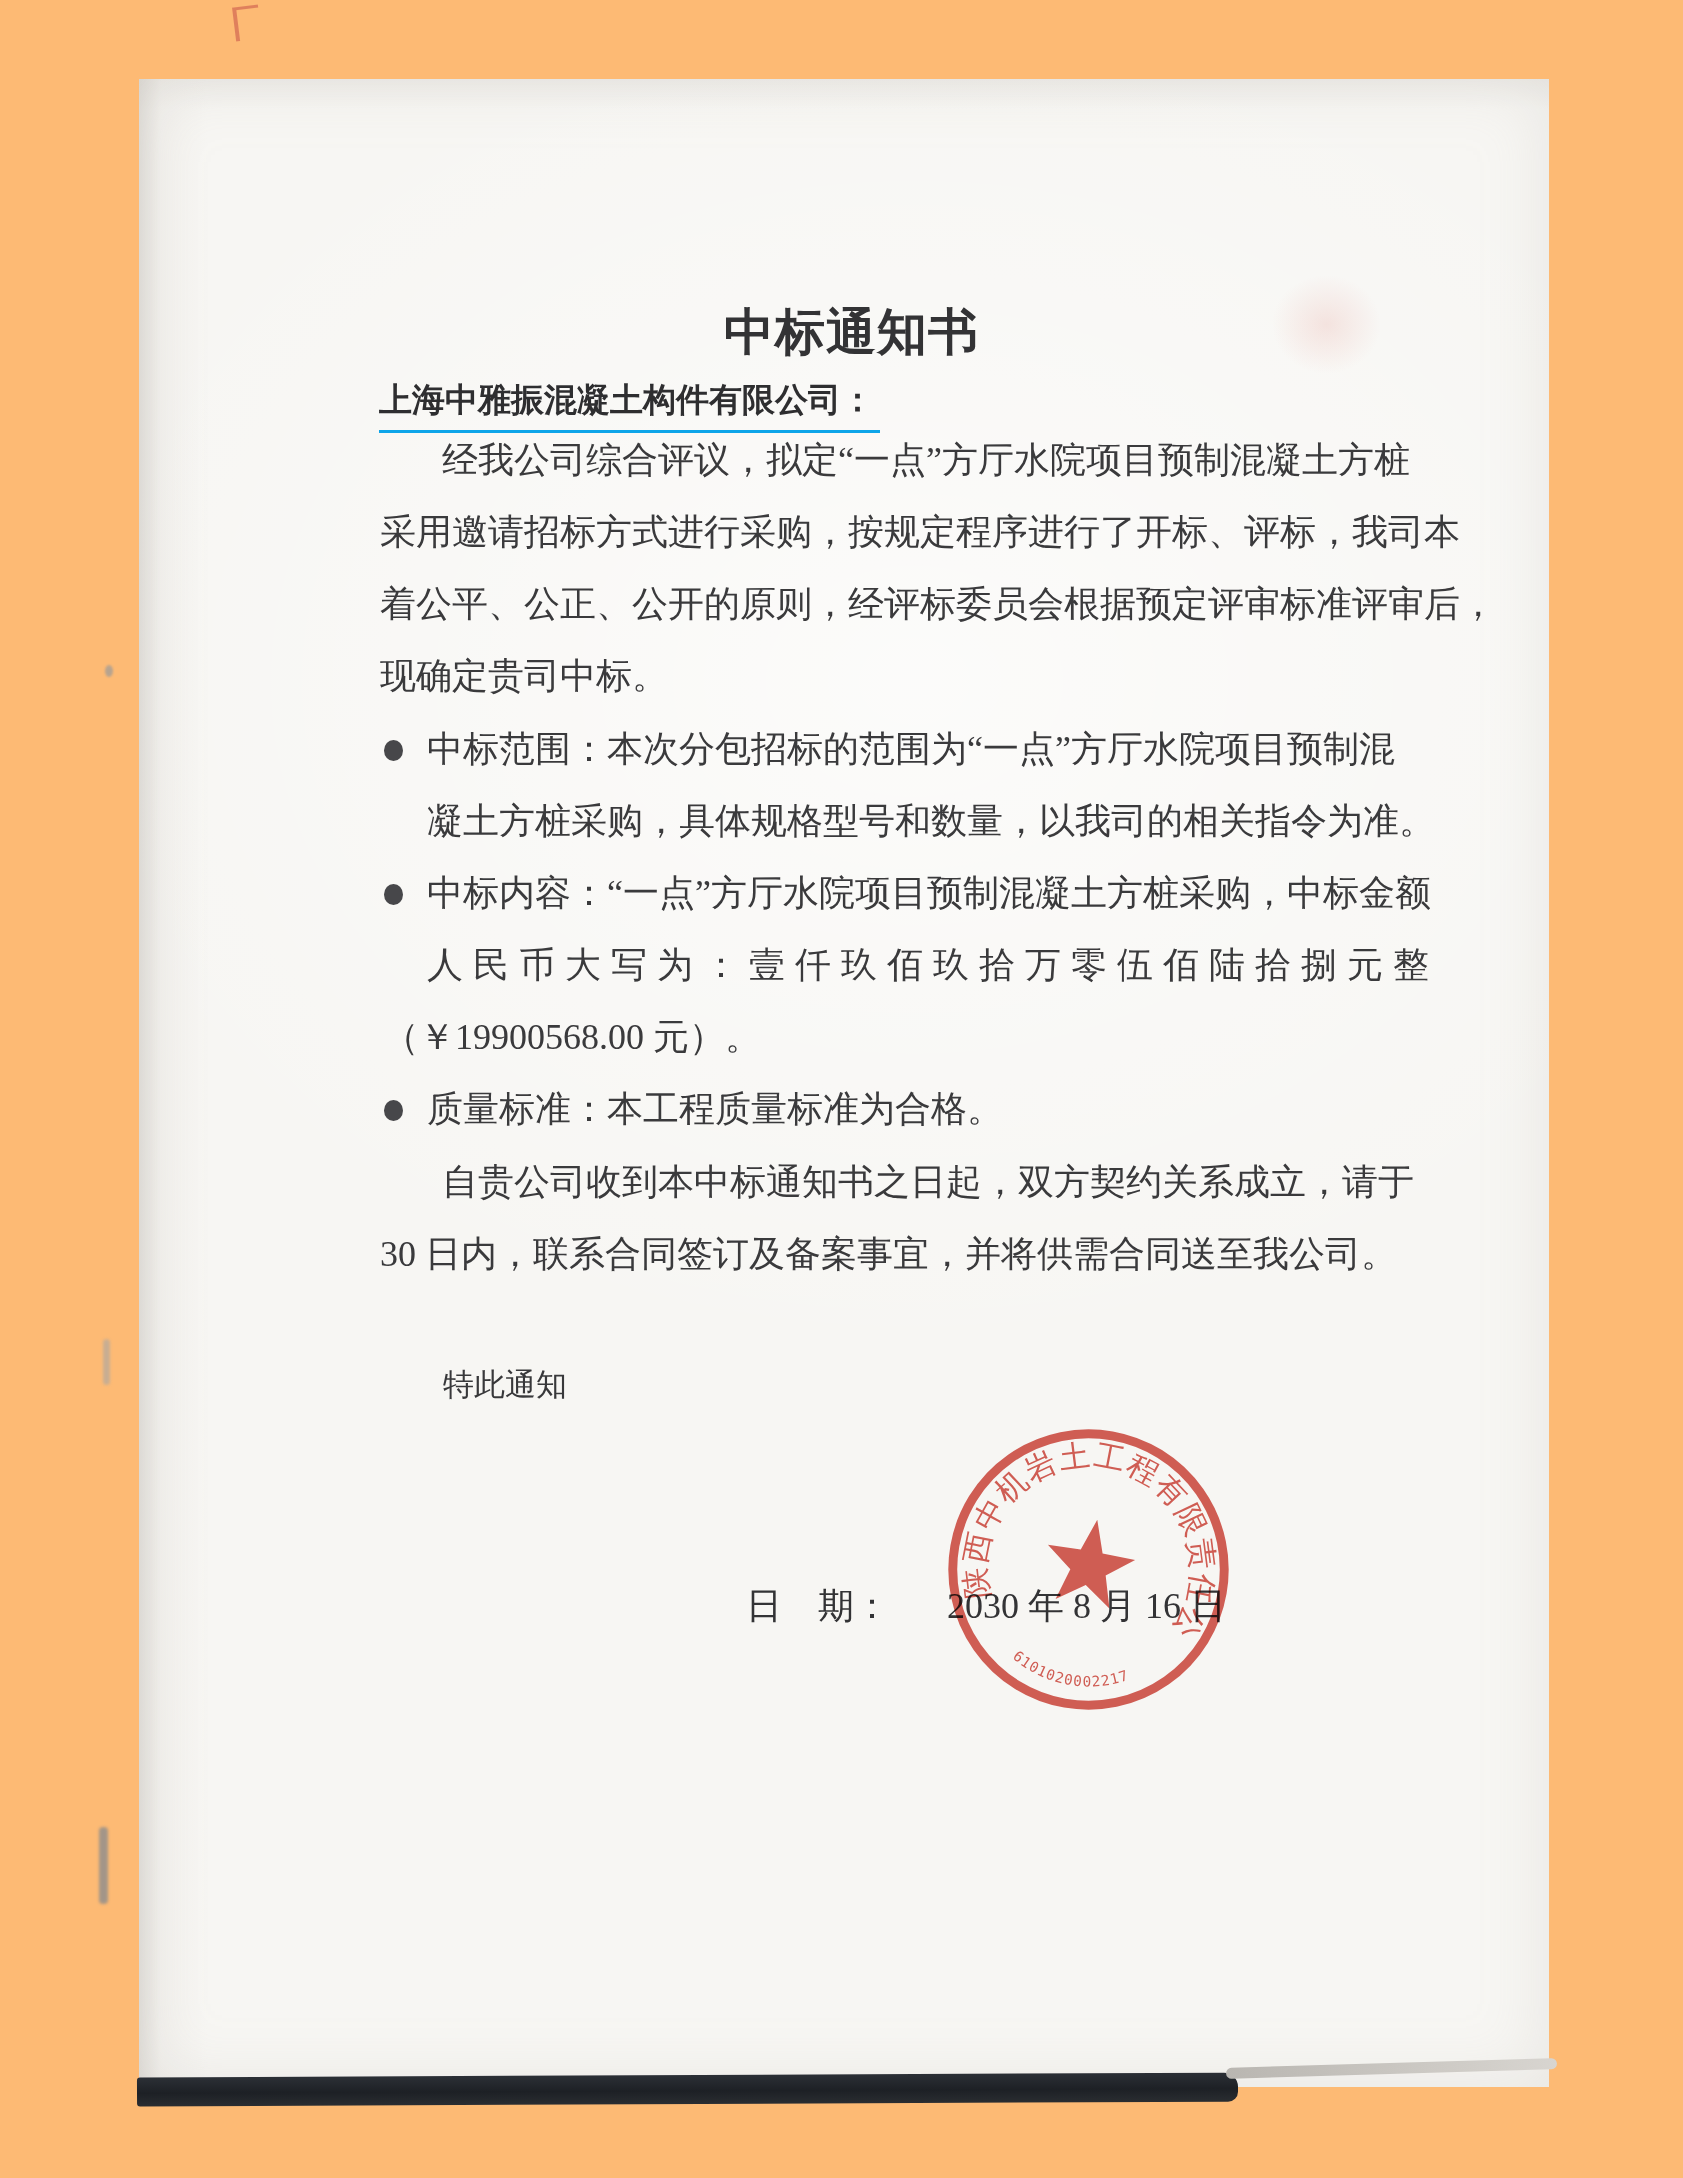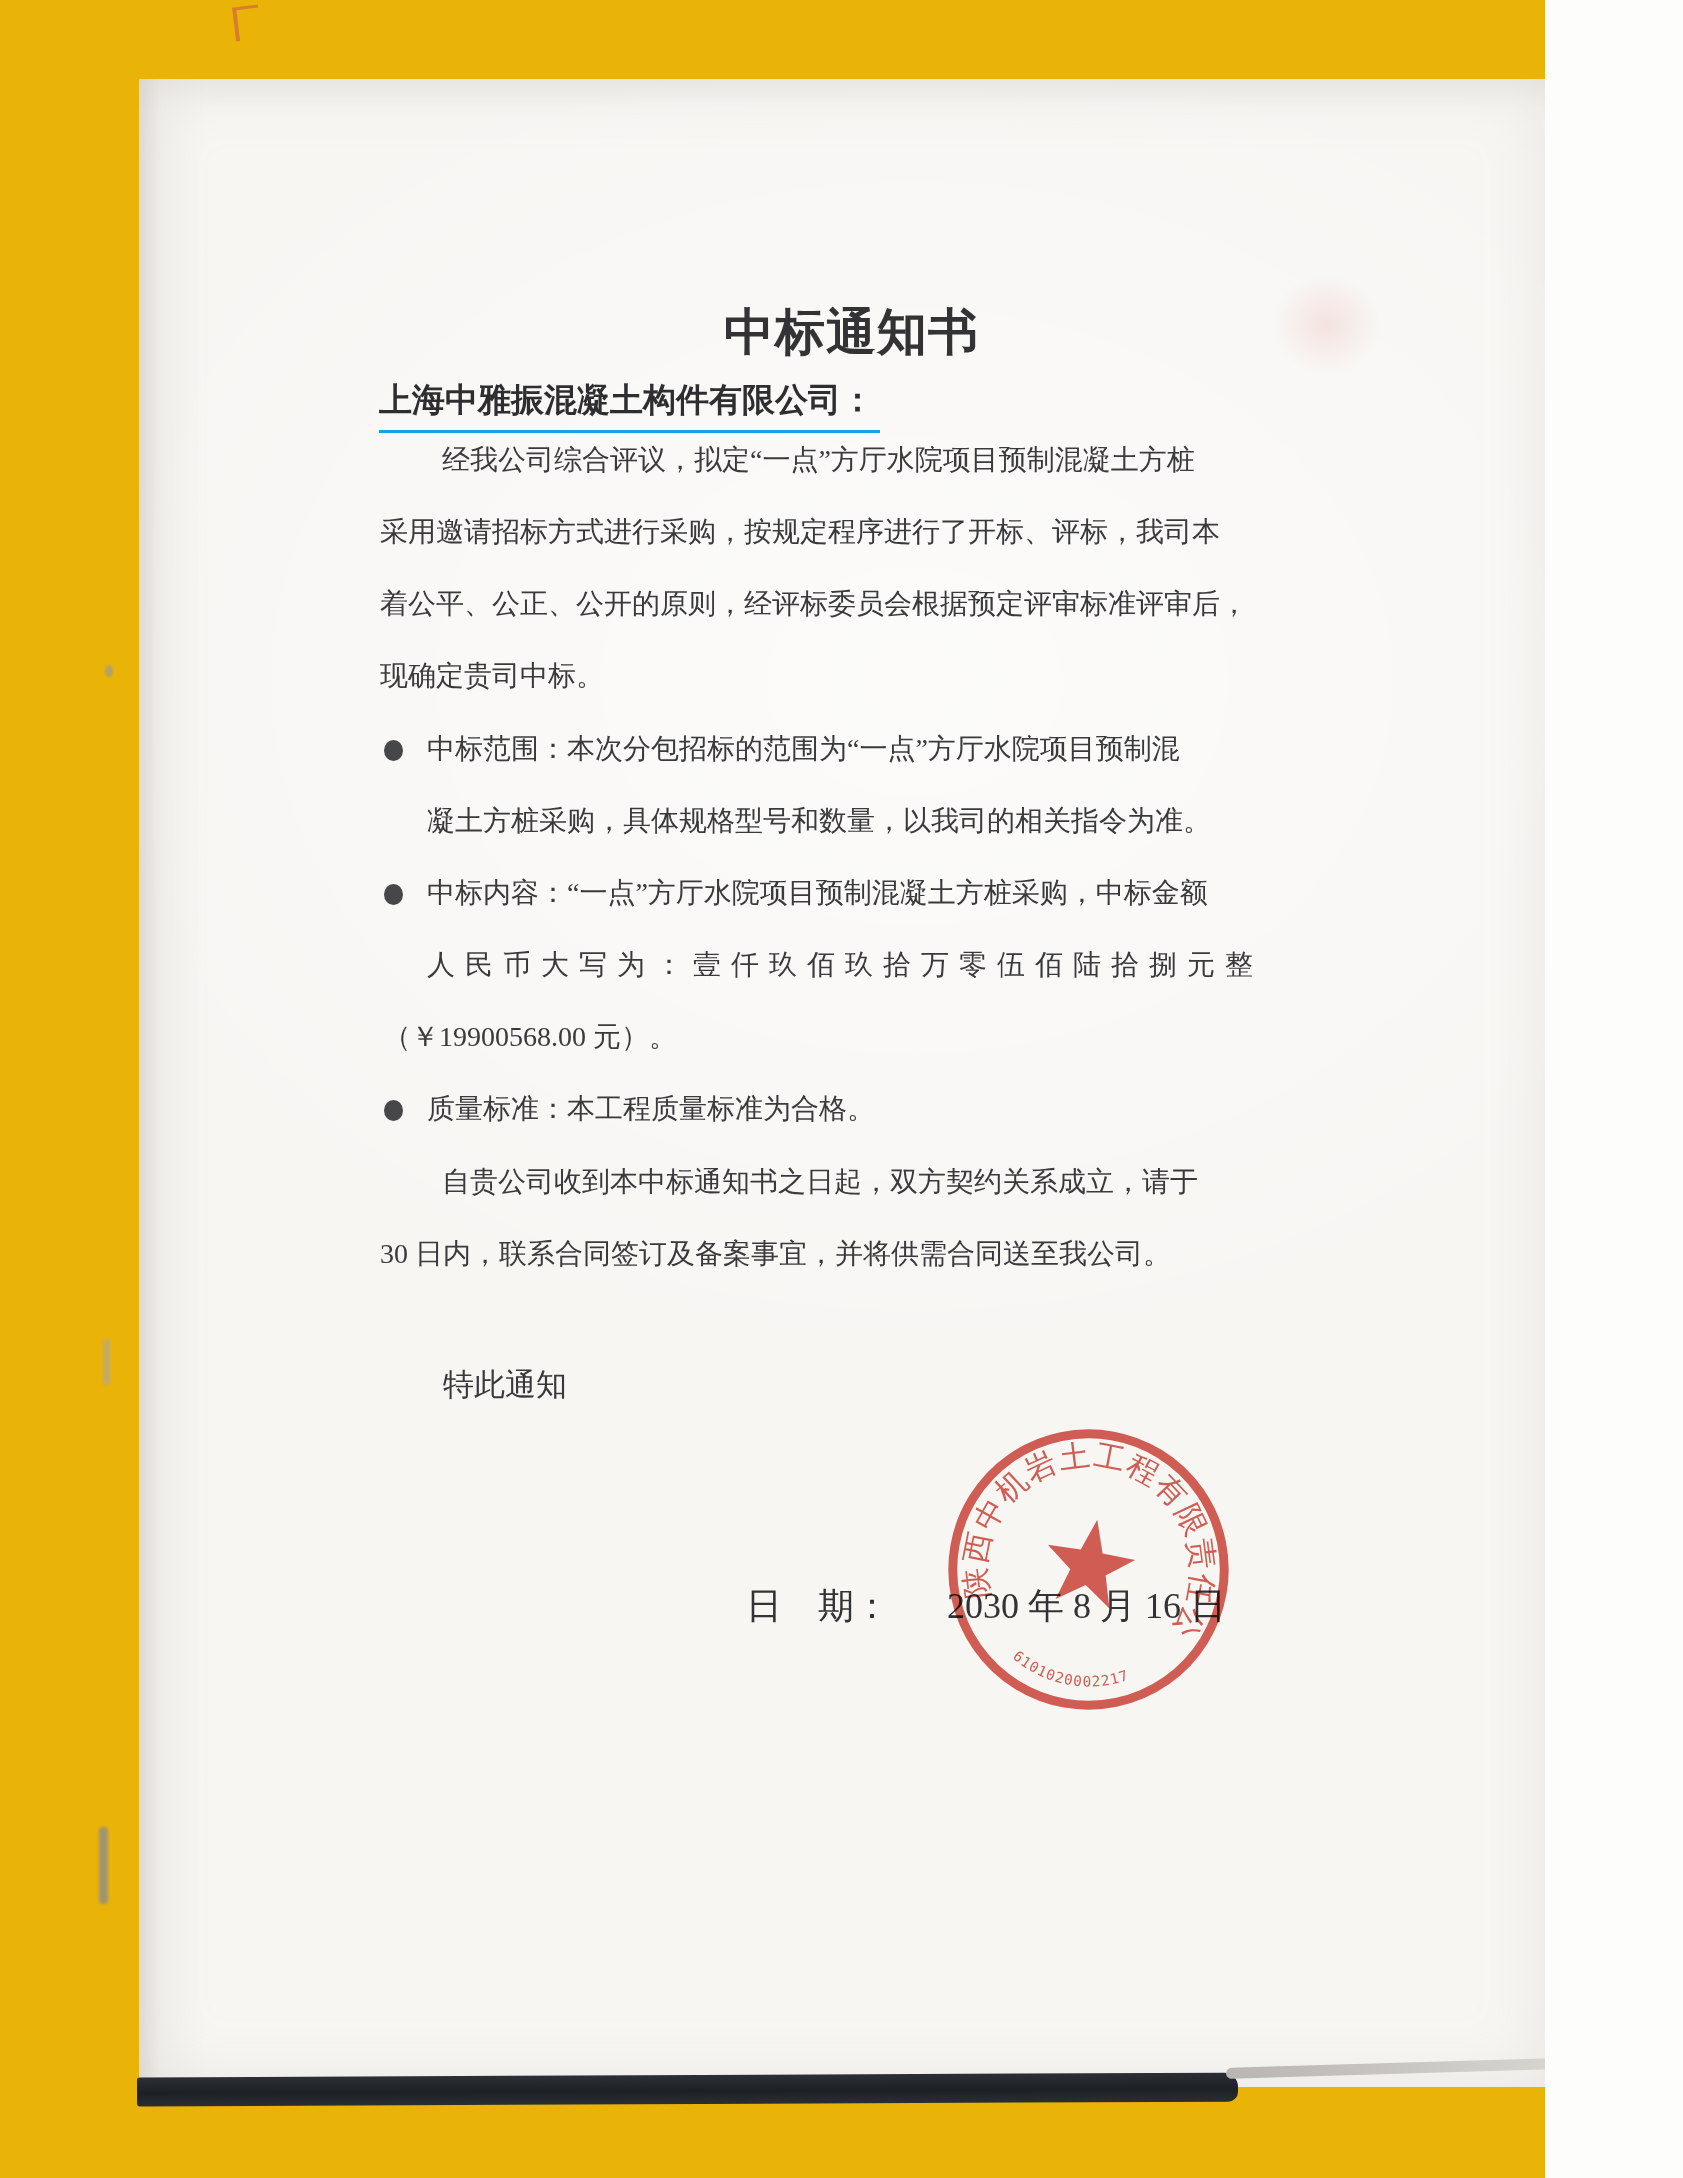--- a/index.html
+++ b/index.html
@@ -2,21 +2,21 @@
 <html><head>
 <meta charset="utf-8">
 <style>
   * { margin:0; padding:0; box-sizing:border-box; }
   html,body { width:1683px; height:2178px; }
   body {
     background:#fdfdfc;
     font-family:"Liberation Serif","DejaVu Serif",serif;
     color:#38383a;
   }
-  .scan { position:relative; width:1545px; height:2178px; overflow:hidden; background:#eab308; }
+  .scan { position:relative; width:1683px; height:2178px; overflow:hidden; background:#fdba74; }
 
   
   .paper {
     position:absolute; left:139px; top:79px; width:1410px; height:2008px;
     background:
       linear-gradient(90deg, rgba(210,206,200,.55) 0px, rgba(236,233,229,.35) 22px, rgba(248,246,244,0) 69px),
       linear-gradient(180deg, rgba(225,222,217,.35) 0px, rgba(248,246,244,0) 30px),
       radial-gradient(891px 693px at 55% 30%, rgba(255,255,255,.6), rgba(255,255,255,0)),
       #f7f6f3;
     box-shadow: inset 0 0 69px rgba(178,172,164,.22);
@@ -51,21 +51,21 @@
     position:absolute; left:724px; top:299px;
     font-size:50px; font-weight:700; letter-spacing:1px; color:#333335;
     white-space:nowrap;
   }
   .addressee {
     position:absolute; left:379px; top:378px;
     font-size:33px; font-weight:700; color:#2e2e30;
     border-bottom:3px solid #0ea5e9; padding:0 6px 7px 0;
     white-space:nowrap;
   }
-  .body-text { font-size:28px; line-height:72px; color:#3a3a3c; }
+  .body-text { font-size:36px; line-height:72px; color:#3a3a3c; }
   .para { position:absolute; left:380px; width:1069px; }
   .para-intro   { top:424px; }
   .para-closing { top:1146px; }
   .line { white-space:nowrap; }
   .indent { padding-left:62px; }
 
   .bullet-list { position:absolute; left:384px; top:713px; width:1059px; }
   .bullet-item { position:relative; padding-left:43px; }
   .bullet-dot {
     position:absolute; left:0; top:27px; width:19px; height:21px;

